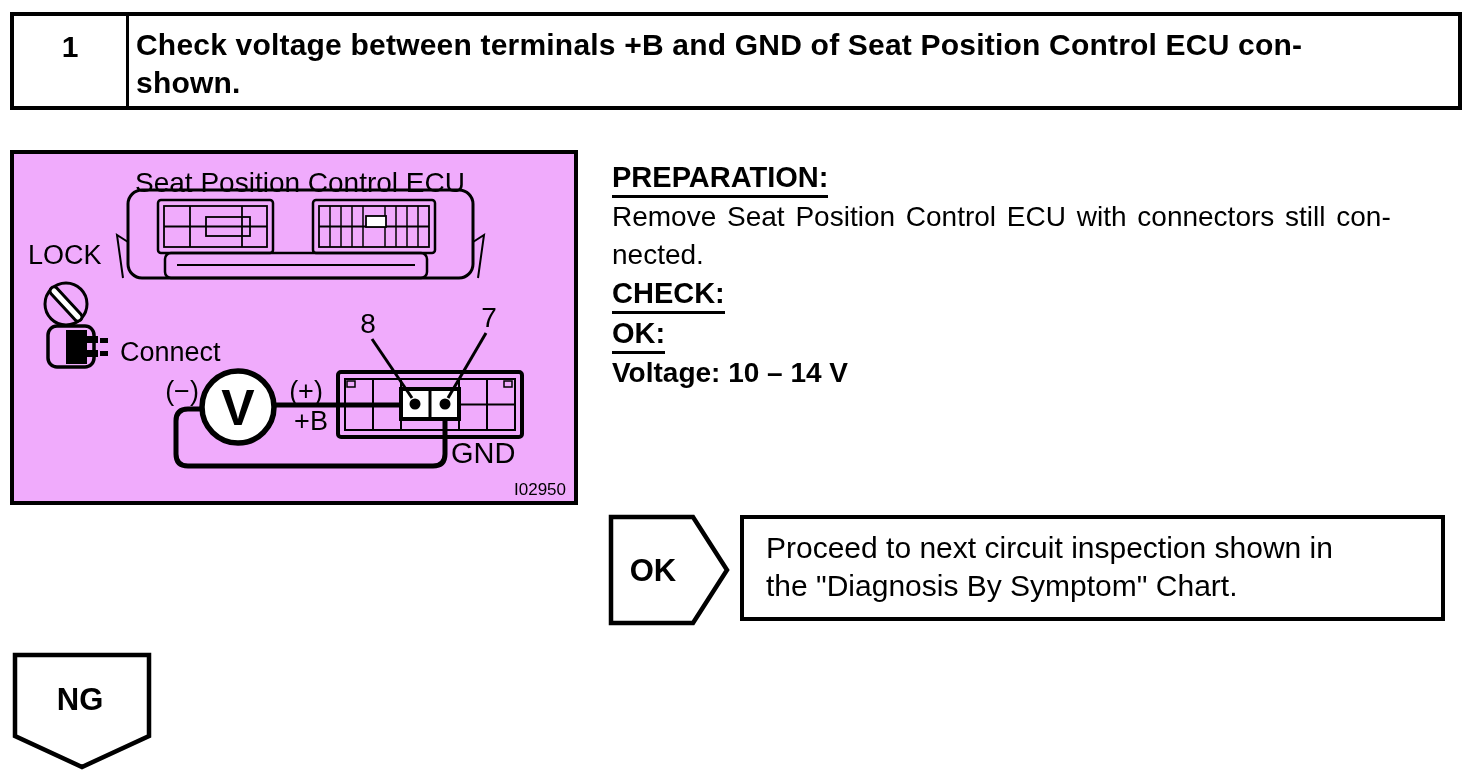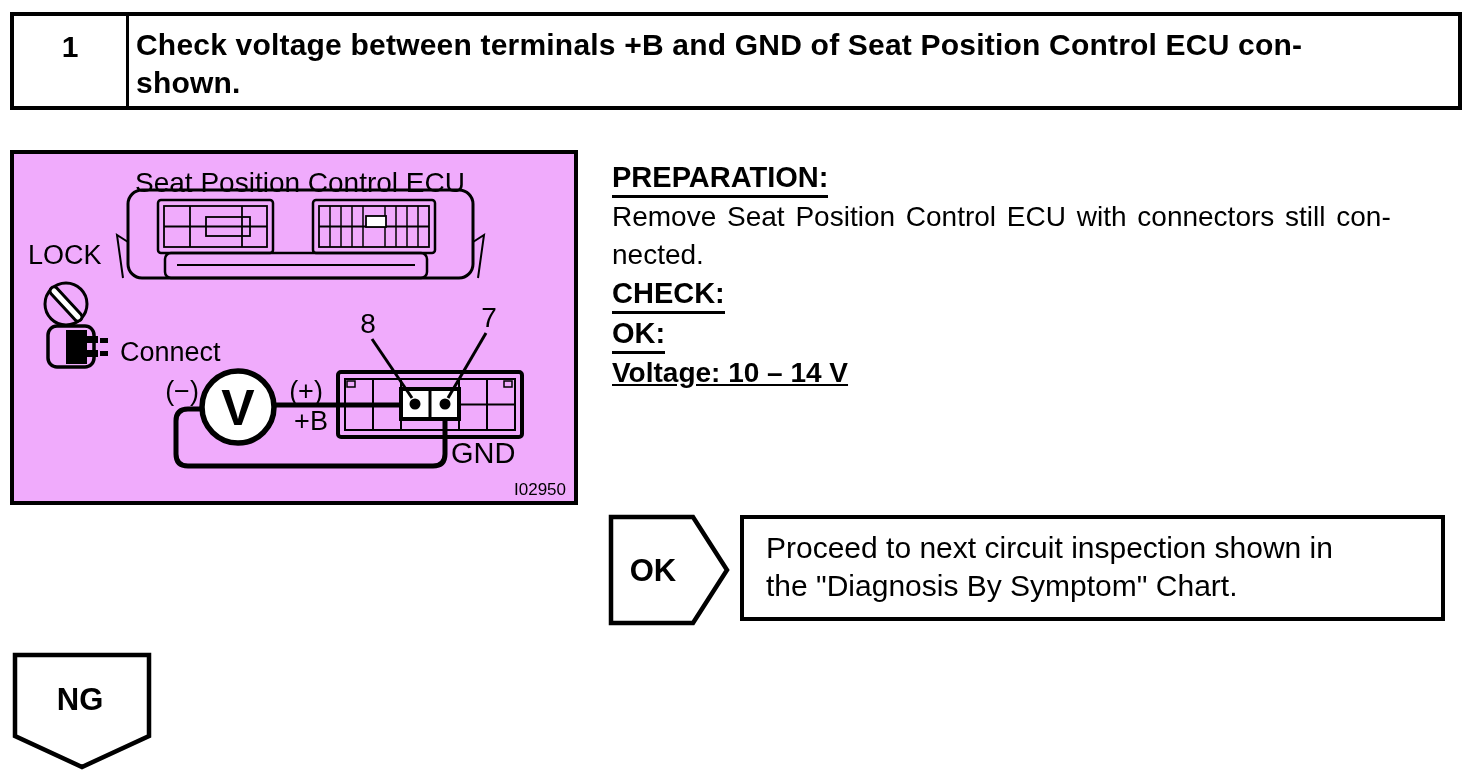--- a/index.html
+++ b/index.html
@@ -57,21 +57,21 @@
     margin-top: 8px;
   }
   .instr-heading { font-weight: bold; font-size: 29px; word-spacing: 0; }
   .instr-heading span {
     display: inline-block;
     border-bottom: 3px solid #000;
     padding-bottom: 1px;
     line-height: 34px;
   }
   .instr-line { }
-  .instr-line.bold { font-weight: bold; word-spacing: 0; text-decoration: underline; }
+  .instr-line.bold { font-weight: bold; word-spacing: 0; }
   
   .ok-arrow { position: absolute; left: 608px; top: 514px; }
   .ok-action-box {
     position: absolute;
     left: 740px; top: 515px;
     width: 675px; height: 88px;
     border: 4px solid #000;
     padding: 10px 0 0 22px;
     font-size: 30px; font-weight: normal;
     line-height: 38px;

